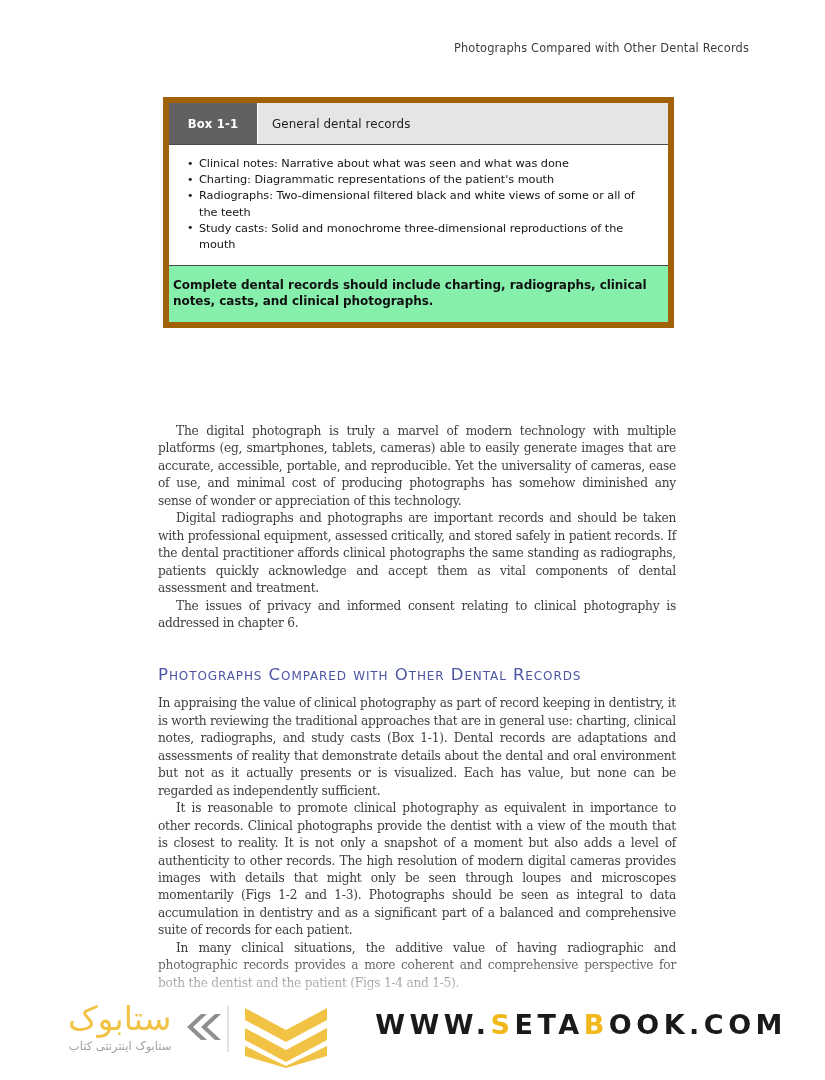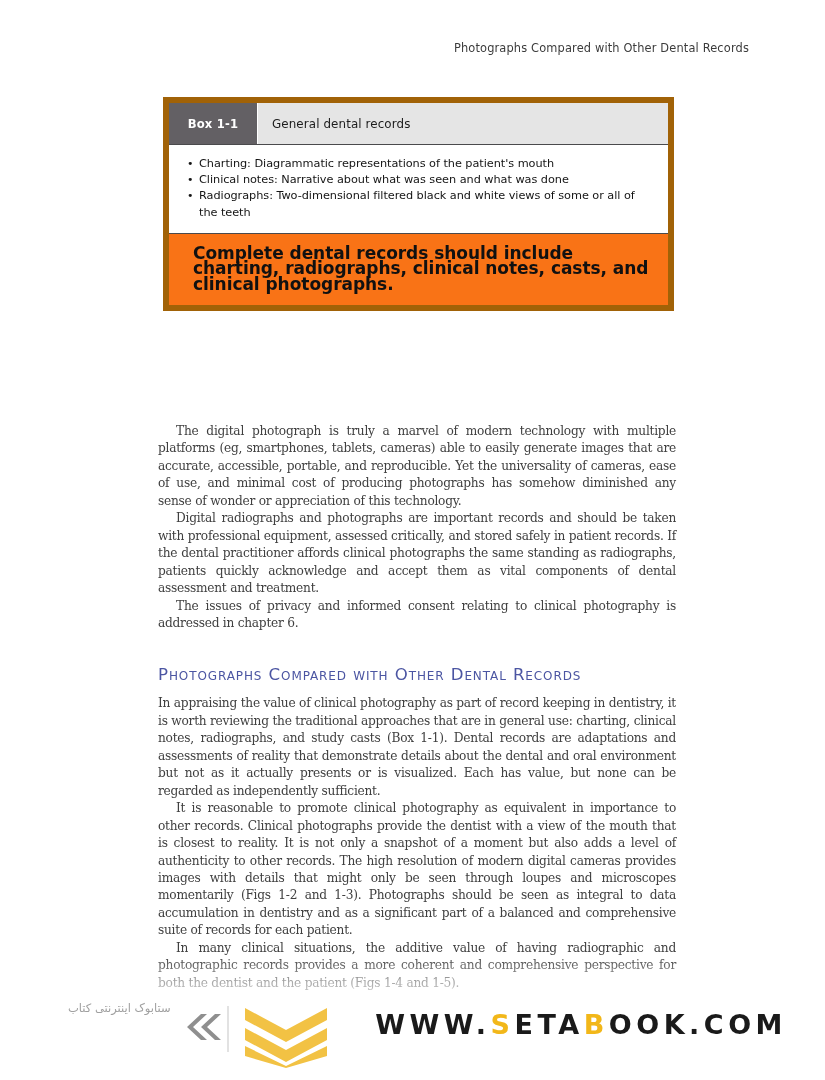--- a/index.html
+++ b/index.html
@@ -91,24 +91,24 @@
   }
   .box-list li::before {
     content: "\2022";
     position: absolute;
     left: 1px;
     top: -0.5px;
     font-size: 11px;
     color: #141414;
   }
   .box-footer {
-    background: #f97316;
-    padding: 12px 16px 13px 24px;
-    font-family: "DejaVu Sans", sans-serif;
-    font-size: 17px;
+    background: #86efac;
+    padding: 12px 16px 13px 4px;
+    font-family: "DejaVu Sans", sans-serif;
+    font-size: 12px;
     font-weight: bold;
     line-height: 15.5px;
     color: #111111;
     letter-spacing: -0.05px;
   }
 
   
   .column {
     position: absolute;
     left: 158px;
@@ -224,23 +224,24 @@
 
 <div class="running-head">Photographs Compared with Other Dental Records</div>
 
 <div class="box">
   <div class="box-header">
     <div class="box-tag">Box 1-1</div>
     <div class="box-title">General dental records</div>
   </div>
   <div class="box-body">
     <ul class="box-list">
+      <li>Clinical notes: Narrative about what was seen and what was done</li>
       <li>Charting: Diagrammatic representations of the patient's mouth</li>
-      <li>Clinical notes: Narrative about what was seen and what was done</li>
       <li>Radiographs: Two-dimensional filtered black and white views of some or all of the teeth</li>
+      <li>Study casts: Solid and monochrome three-dimensional reproductions of the mouth</li>
     </ul>
   </div>
   <div class="box-footer">Complete dental records should include charting, radiographs, clinical notes, casts, and clinical photographs.</div>
 </div>
 
 <div class="column">
   <p class="body">The digital photograph is truly a marvel of modern technology with multiple platforms (eg, smartphones, tablets, cameras) able to easily generate images that are accurate, accessible, portable, and reproducible. Yet the universality of cameras, ease of use, and minimal cost of producing photographs has somehow diminished any sense of wonder or appreciation of this technology.</p>
   <p class="body">Digital radiographs and photographs are important records and should be taken with professional equipment, assessed critically, and stored safely in patient records. If the dental practitioner affords clinical photographs the same standing as radiographs, patients quickly acknowledge and accept them as vital components of dental assessment and treatment.</p>
   <p class="body">The issues of privacy and informed consent relating to clinical photography is addressed in chapter 6.</p>
 
@@ -249,20 +250,21 @@
   <p class="body no-indent">In appraising the value of clinical photography as part of record keeping in dentistry, it is worth reviewing the traditional approaches that are in general use: charting, clinical notes, radiographs, and study casts (Box 1-1). Dental records are adaptations and assessments of reality that demonstrate details about the dental and oral environment but not as it actually presents or is visualized. Each has value, but none can be regarded as independently sufficient.</p>
   <p class="body">It is reasonable to promote clinical photography as equivalent in importance to other records. Clinical photographs provide the dentist with a view of the mouth that is closest to reality. It is not only a snapshot of a moment but also adds a level of authenticity to other records. The high resolution of modern digital cameras provides images with details that might only be seen through loupes and microscopes momentarily (Figs 1-2 and 1-3). Photographs should be seen as integral to data accumulation in dentistry and as a significant part of a balanced and comprehensive suite of records for each patient.</p>
   <p class="body">In many clinical situations, the additive value of having radiographic and photographic records provides a more coherent and comprehensive perspective for both the dentist and the patient (Figs 1-4 and 1-5).</p>
 </div>
 
 <div class="fade-mask"></div>
 
 <div class="watermark">
   <div class="wm-left">
     <div class="wm-logo-text">
+      <div class="wm-brand">ستابوک</div>
       <div class="wm-sub">ستابوک اینترنتی کتاب</div>
     </div>
     <span style="margin-top:12px;">
       <svg width="40" height="30" viewBox="0 0 40 30">
         <polygon points="20,2 26,2 12,15 26,28 20,28 6,15" fill="#8f8f8f"></polygon>
         <polygon points="34,2 40,2 26,15 40,28 34,28 20,15" fill="#8f8f8f"></polygon>
       </svg>
     </span>
     <div class="wm-divider"></div>
     <span class="wm-chevrons">

